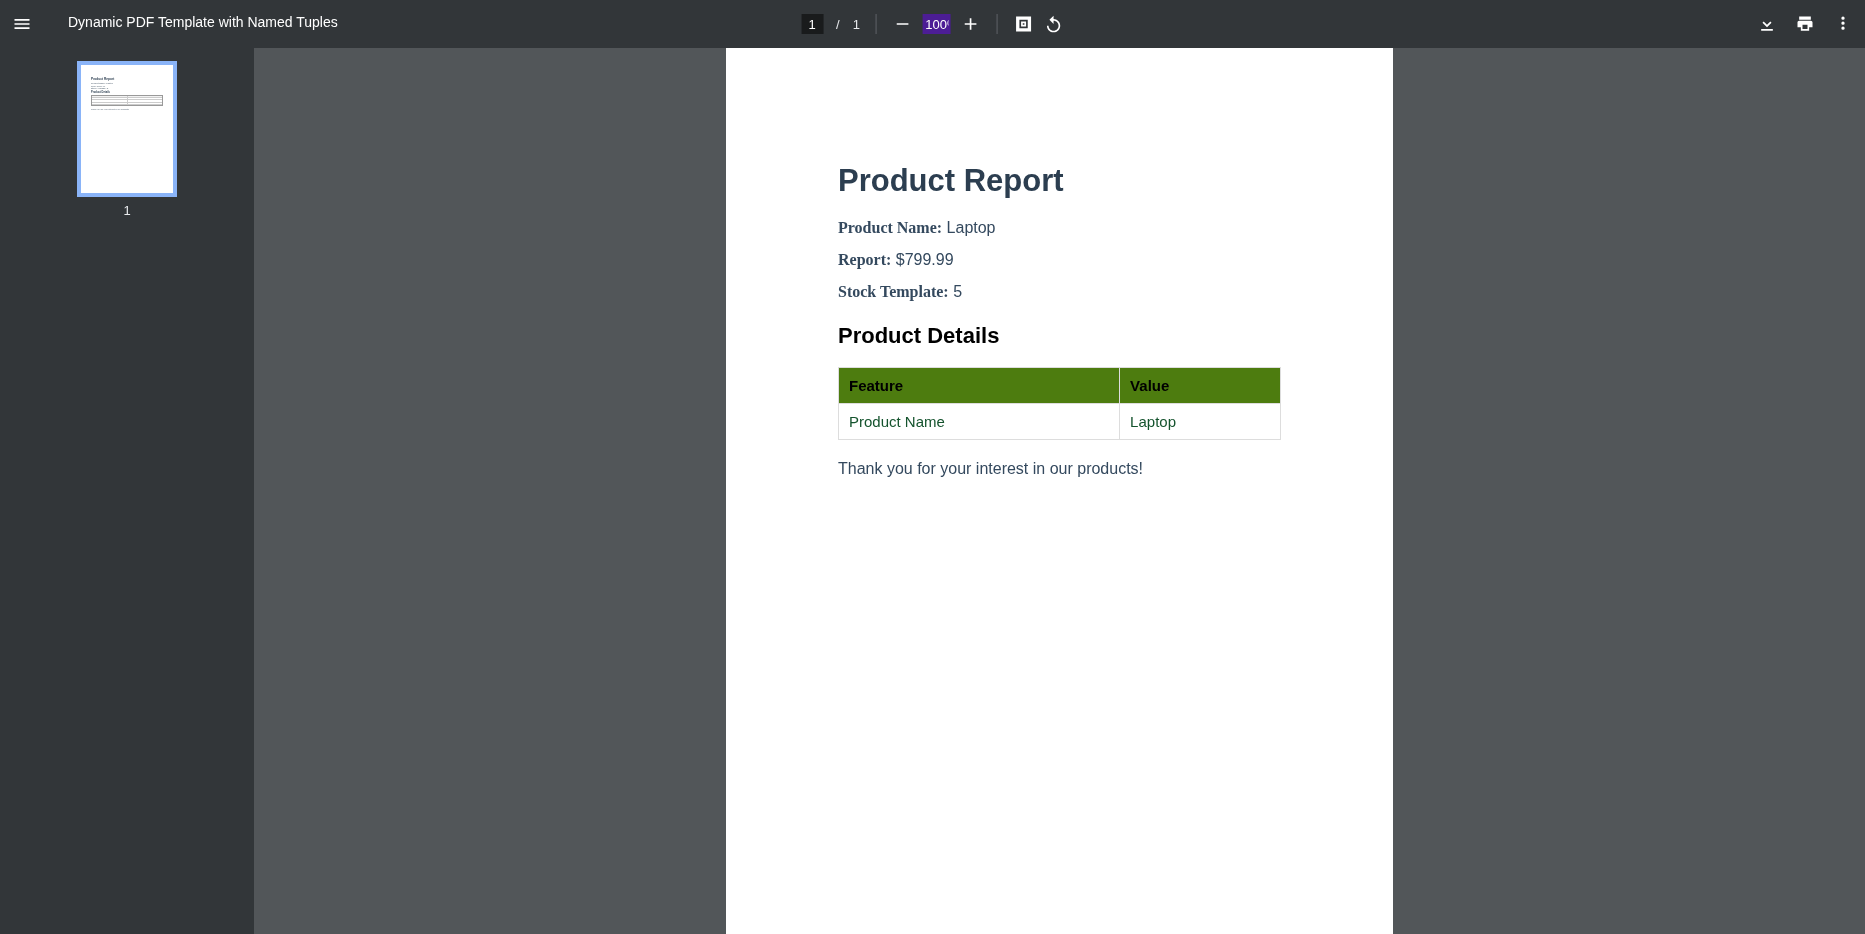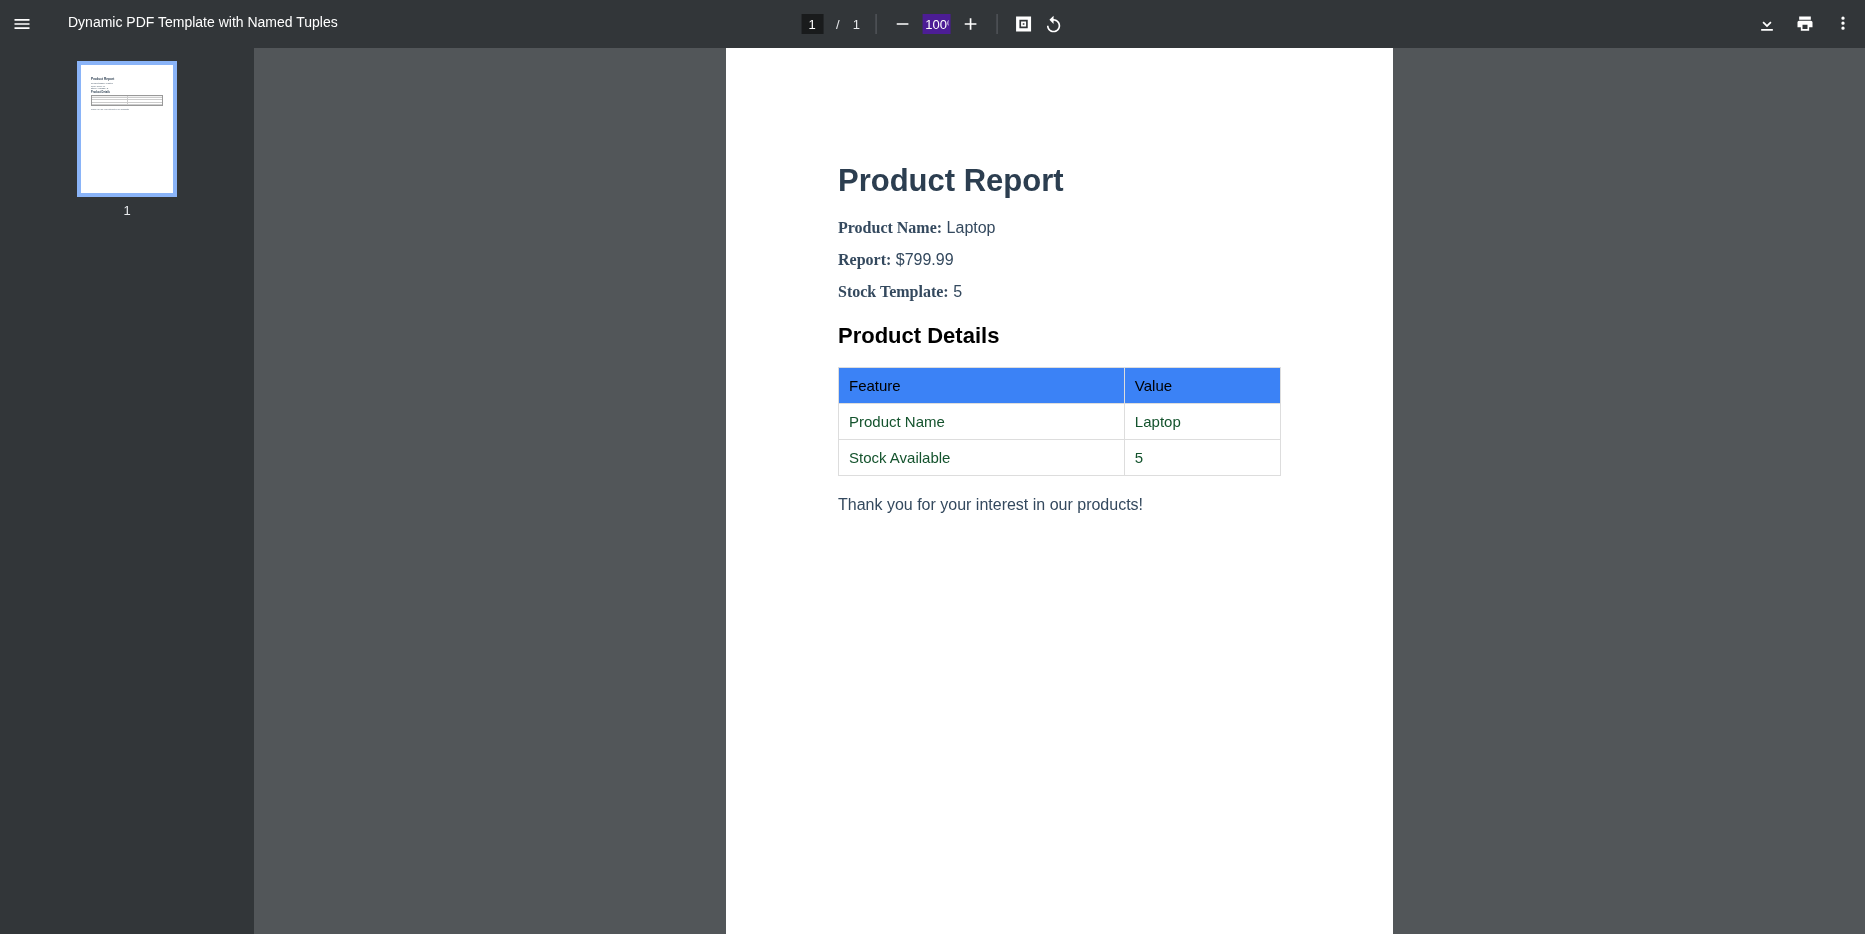--- a/index.html
+++ b/index.html
@@ -70,21 +70,21 @@
 }
 .info-line { font-size: 16px; color: #34495e; margin-bottom: 14px; }
 .info-line .label { font-weight: bold; font-family: Liberation Serif, serif; }
 .section-title { font-size: 22px; font-weight: bold; color: #000; margin-top: 22px; margin-bottom: 18px; }
 .details-table {
   width: 100%; border-collapse: collapse; border: 1px solid #ddd;
 }
 .details-table th, .details-table td {
   text-align: left; padding: 9px 10px; font-size: 15px; border: 1px solid #ddd;
 }
-.details-table th { background: #3b82f6; font-weight: normal; color:#000;}
+.details-table th { background: #4d7c0f; font-weight: bold; color:#000;}
 .details-table td { color: #14532d; }
 .footer-msg { margin-top: 20px; font-size: 16px; color: #34495e; }
 
 .icon-btn { background:none; border:none; padding:0; cursor:pointer; display:flex; align-items:center; }
 </style>
 </head>
 <body>
 
 <div class="toolbar">
   <div class="tb-left">
@@ -201,23 +201,19 @@
           <tr>
             <th>Feature</th>
             <th>Value</th>
           </tr>
         </thead>
         <tbody>
           <tr>
             <td>Product Name</td>
             <td>Laptop</td>
           </tr>
-          <tr>
-            <td>Stock Available</td>
-            <td>5</td>
-          </tr>
         </tbody>
       </table>
 
       <p class="footer-msg">Thank you for your interest in our products!</p>
     </div>
   </div>
 </div>
 
 </body></html>

